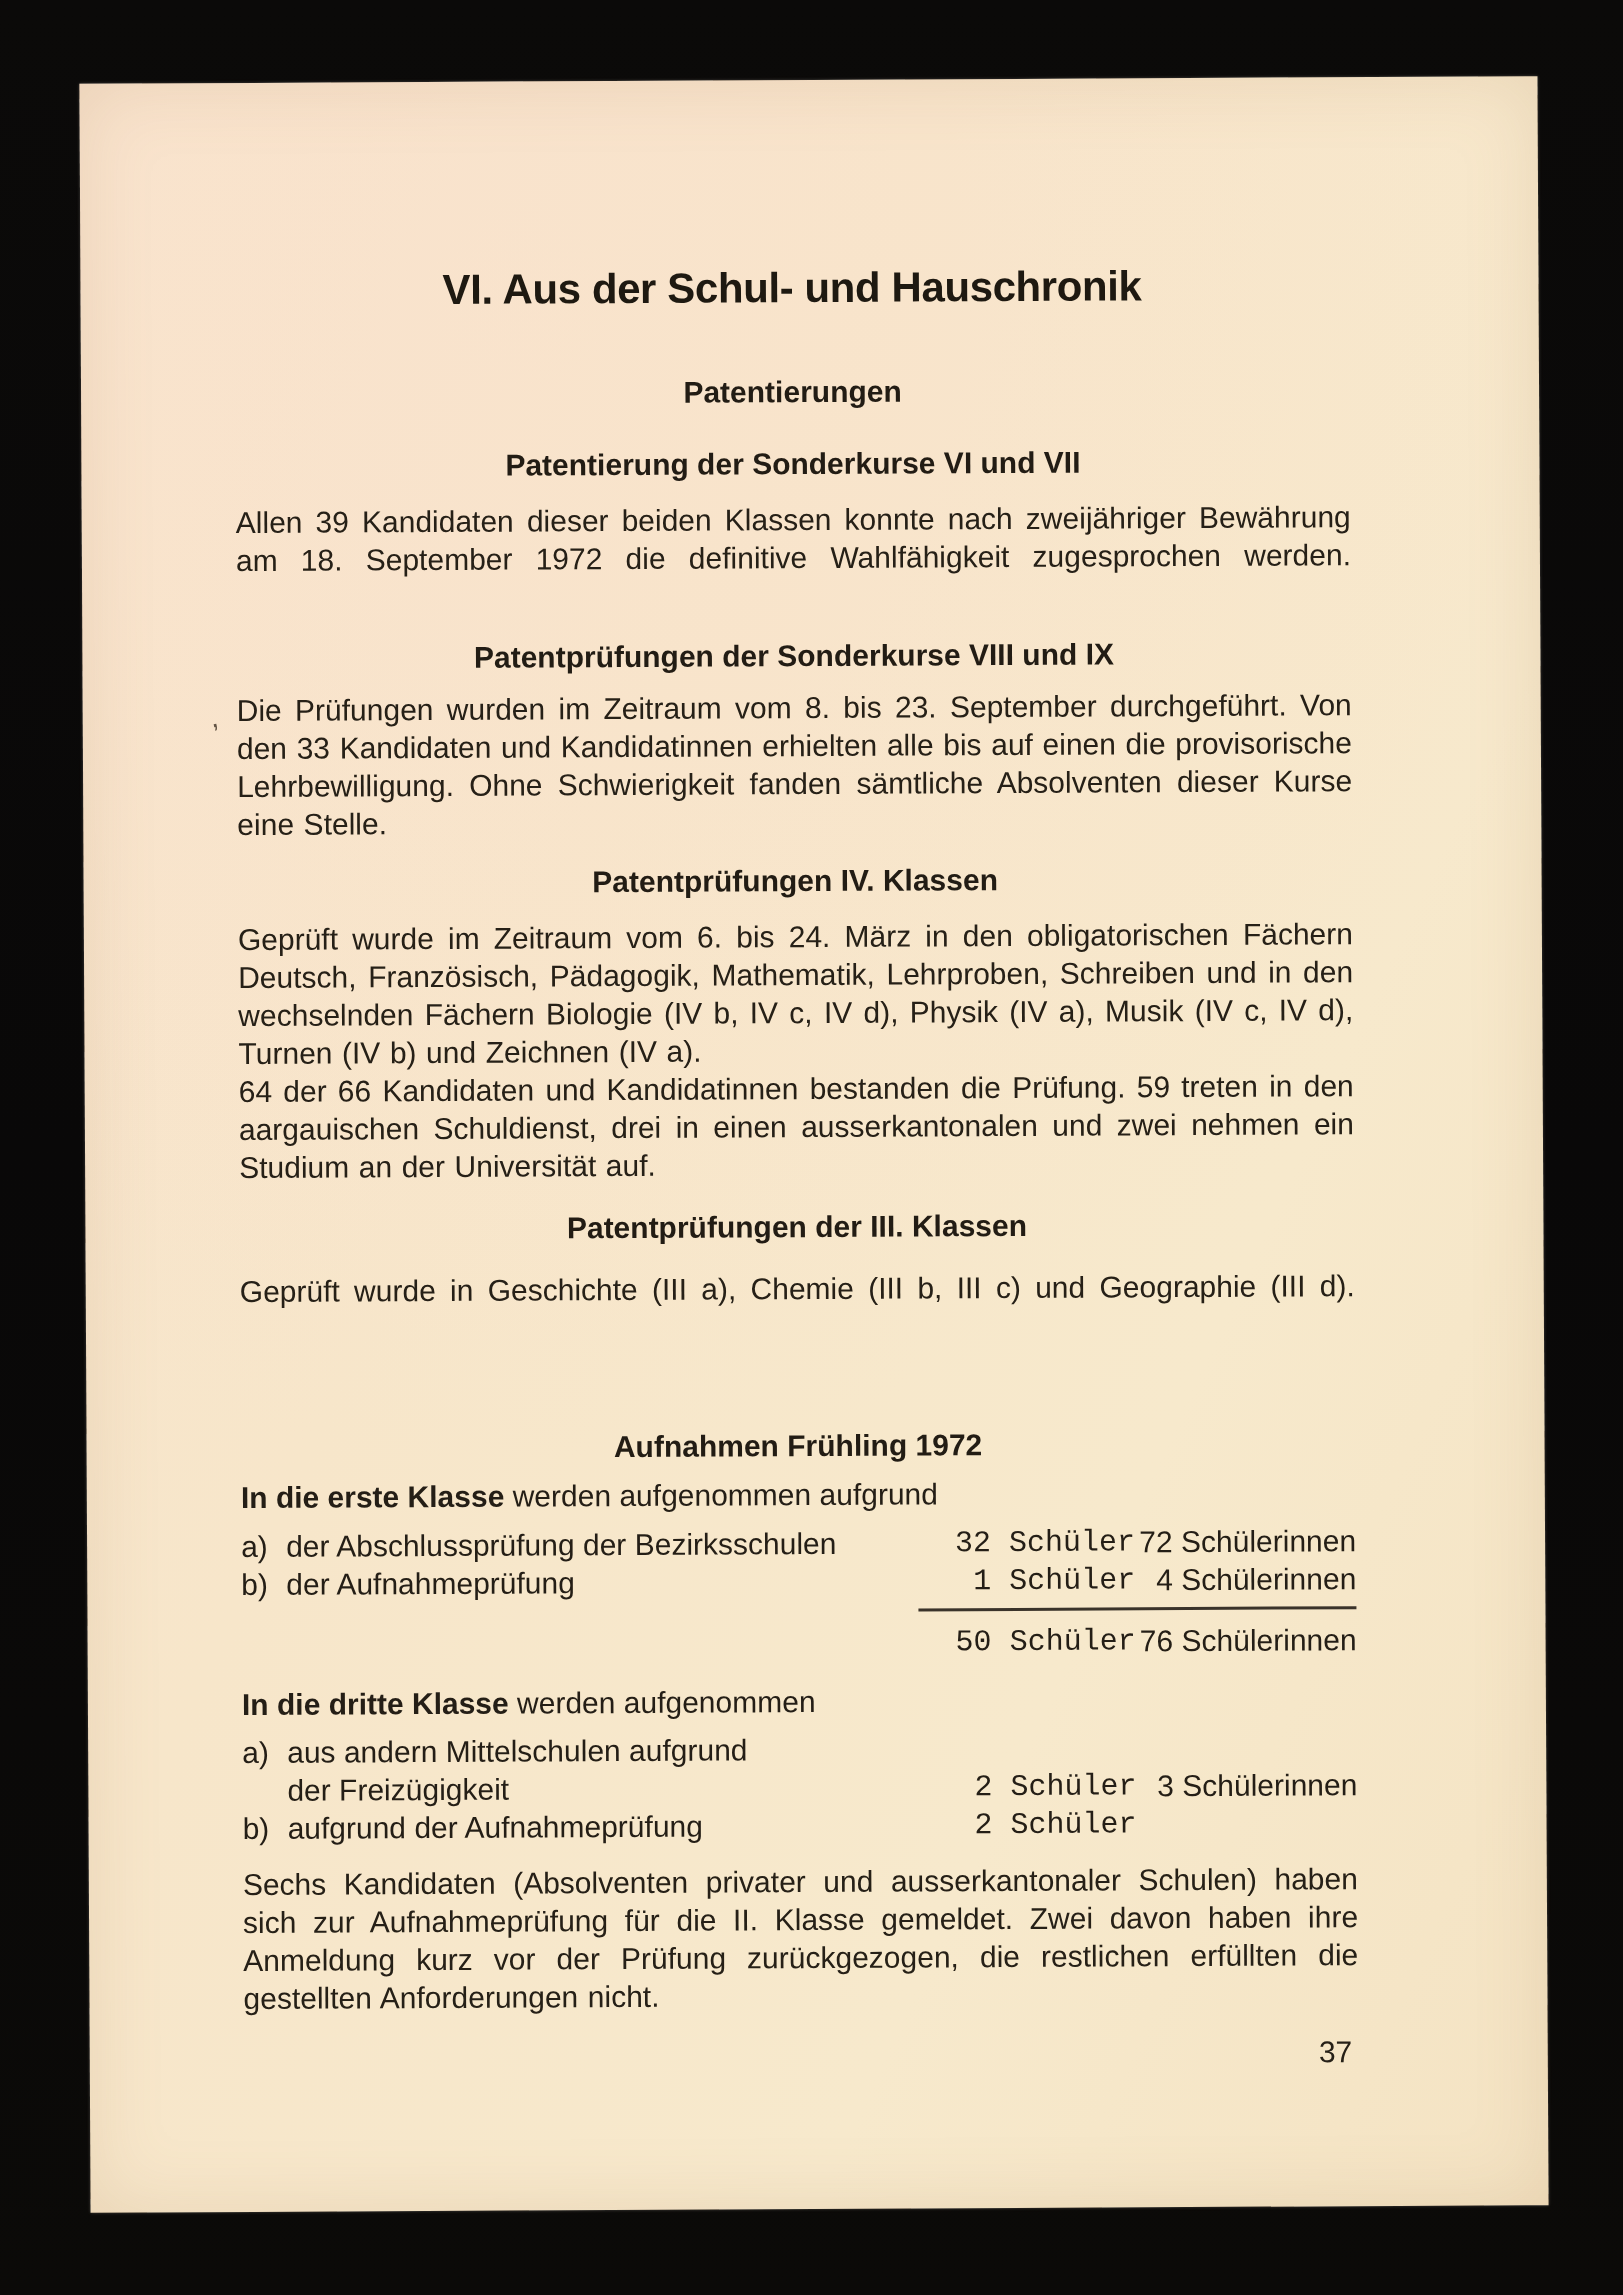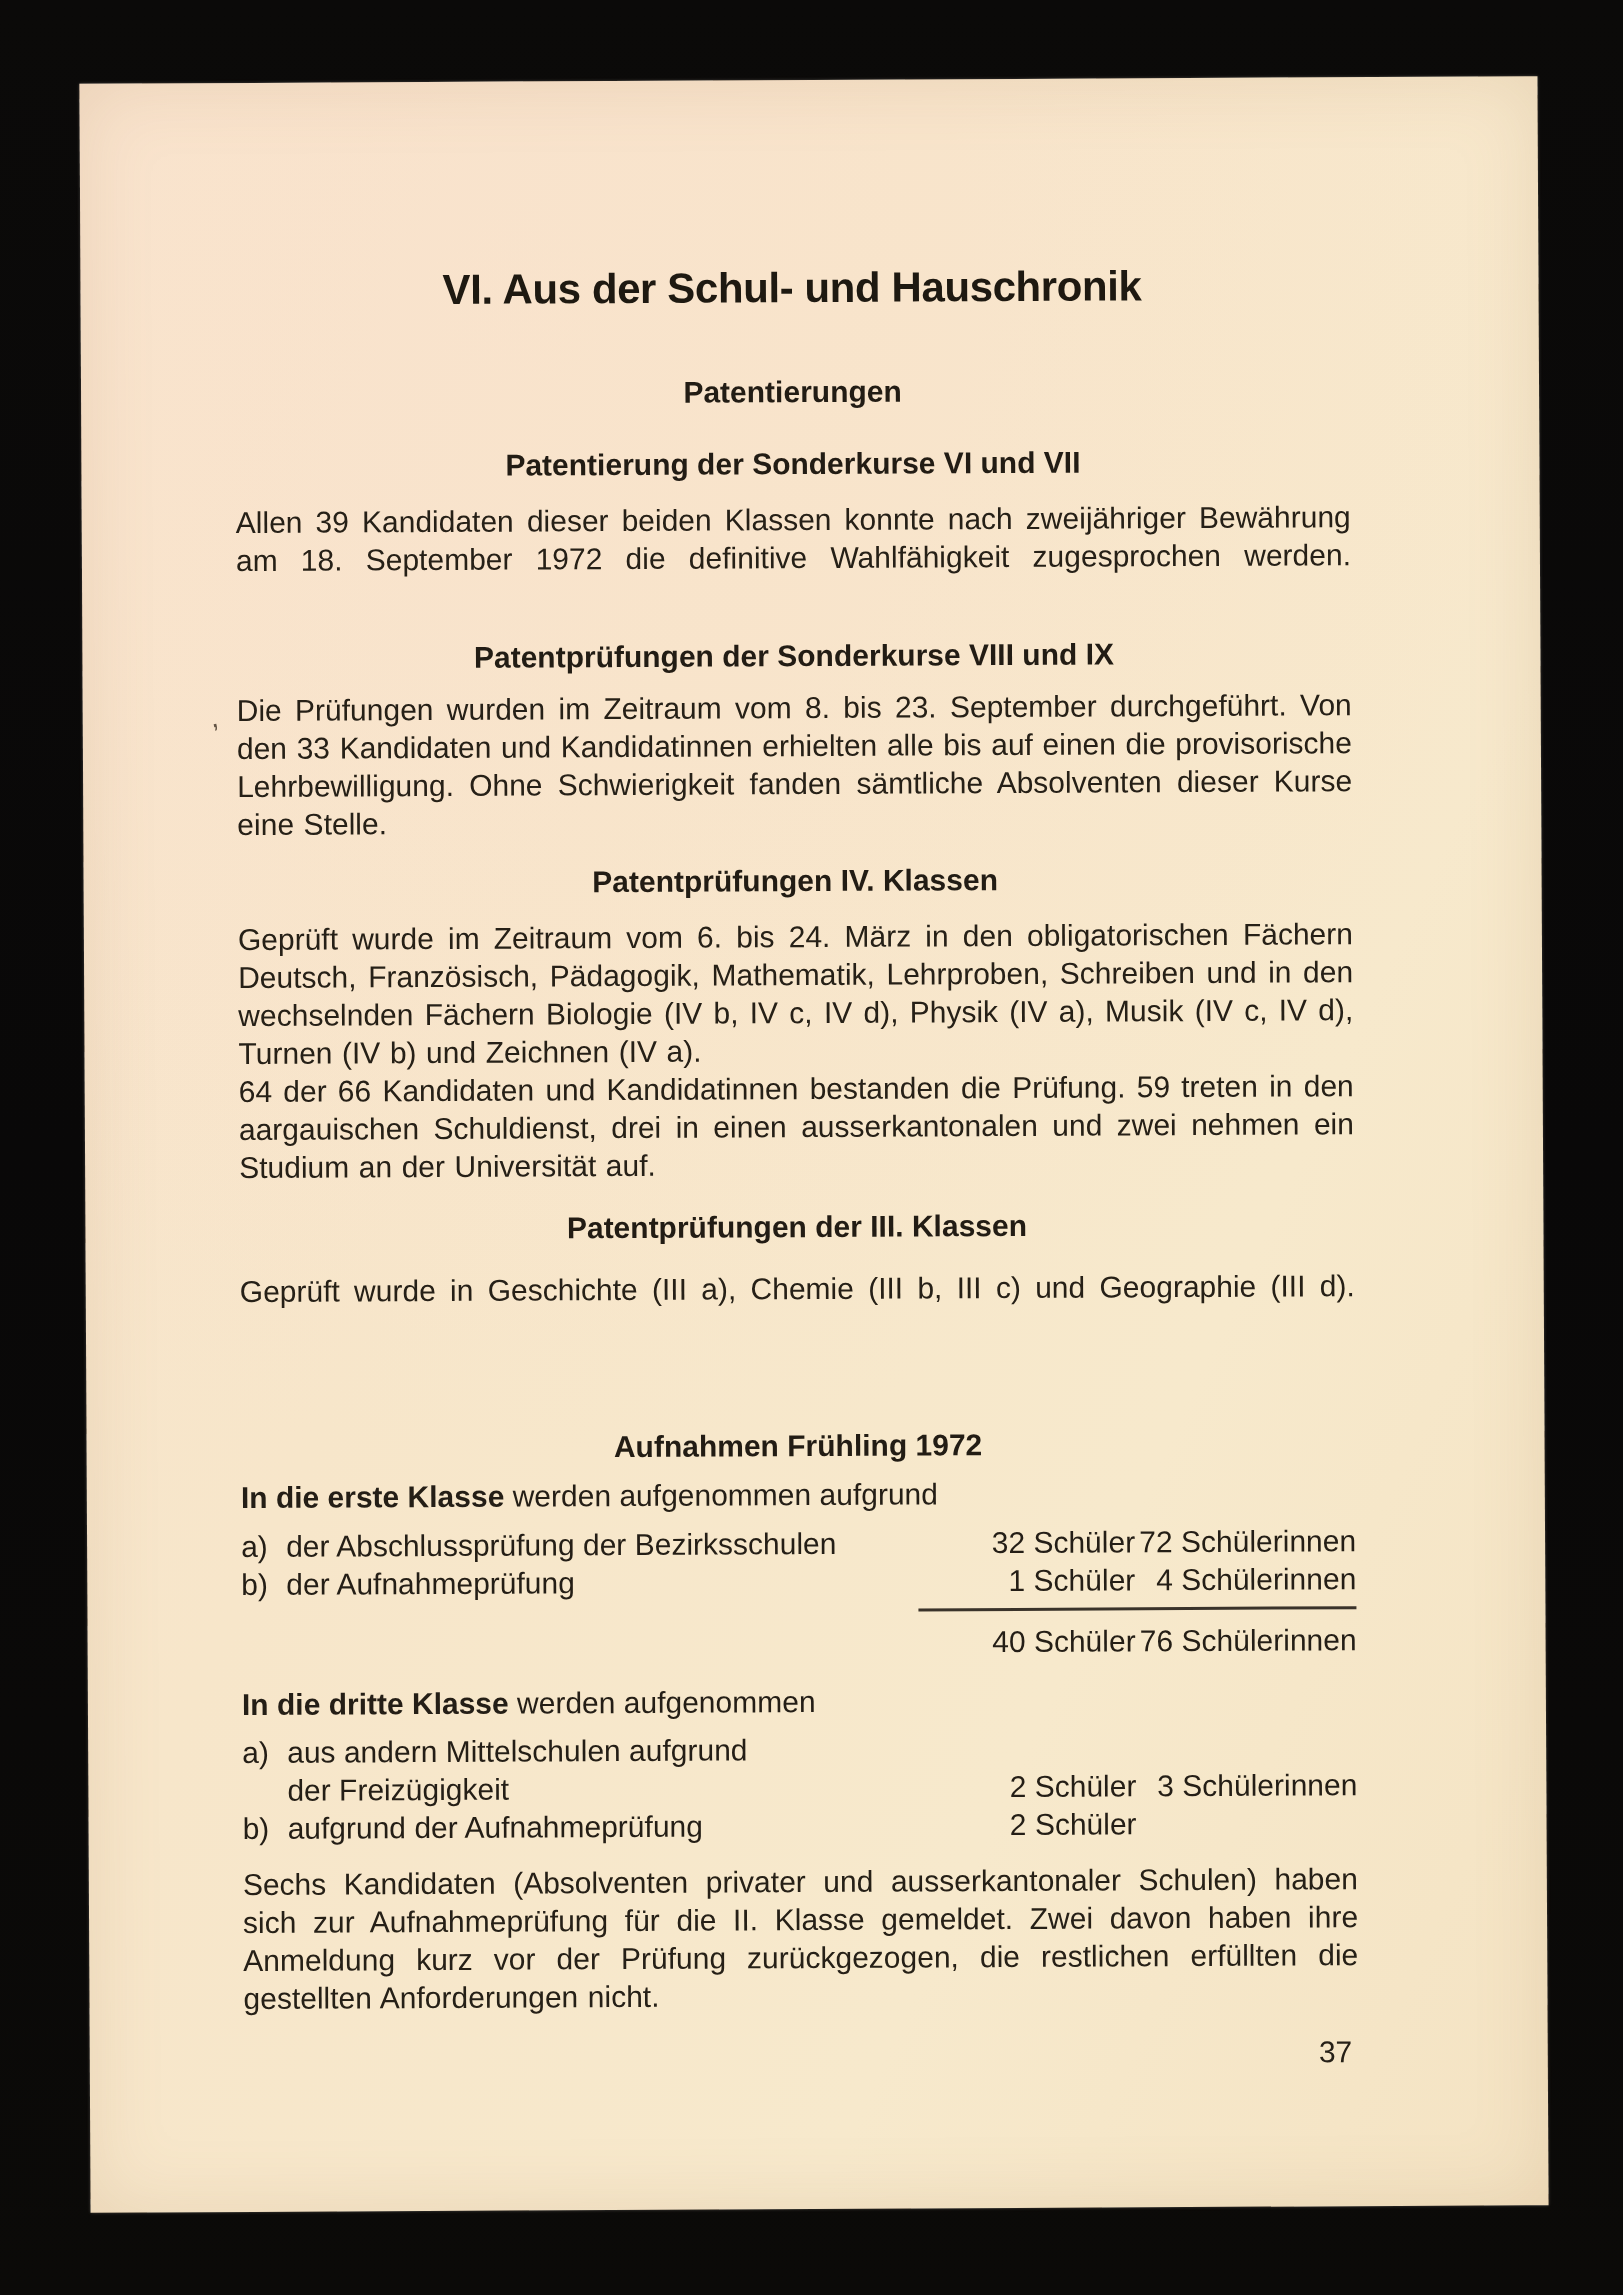--- a/index.html
+++ b/index.html
@@ -80,21 +80,21 @@
   .lead .bold { font-weight: bold; }
   .admission-table { margin-top: 11.4px; }
   .admission-table-2 { margin-top: 9.7px; }
   .trow {
     display: flex;
     font-size: 30px;
     line-height: 38px;
   }
   .trow .marker { width: 45px; flex: 0 0 auto; }
   .trow .tlabel { flex: 1 1 auto; }
-  .trow .col1 { flex: 0 0 154px; text-align: right; white-space: nowrap; }
+  .trow .col1 { flex: 0 0 154px; white-space: nowrap; font-family: Liberation Mono, monospace; }
   .trow .col2 { flex: 0 0 221px; text-align: right; white-space: nowrap; }
   .trow.two-line { align-items: flex-end; }
   .trow.two-line .marker { align-self: flex-start; }
   .lline { display: block; }
   .totals-rule {
     margin: 8px 0 0 auto;
     width: 438px;
     height: 3.2px;
     background: #3a332a;
   }
@@ -157,21 +157,21 @@
         <div class="trow">
           <span class="marker">b)</span>
           <span class="tlabel">der Aufnahmeprüfung</span>
           <span class="col1">1 Schüler</span>
           <span class="col2">4 Schülerinnen</span>
         </div>
         <div class="totals-rule"></div>
         <div class="trow totals">
           <span class="marker"></span>
           <span class="tlabel"></span>
-          <span class="col1">40 Schüler</span>
+          <span class="col1">50 Schüler</span>
           <span class="col2">76 Schülerinnen</span>
         </div>
       </div>
 
       <p class="lead lead-2"><span class="bold">In die dritte Klasse</span><span> werden aufgenommen</span></p>
 
       <div class="admission-table admission-table-2">
         <div class="trow two-line">
           <span class="marker">a)</span>
           <span class="tlabel">

